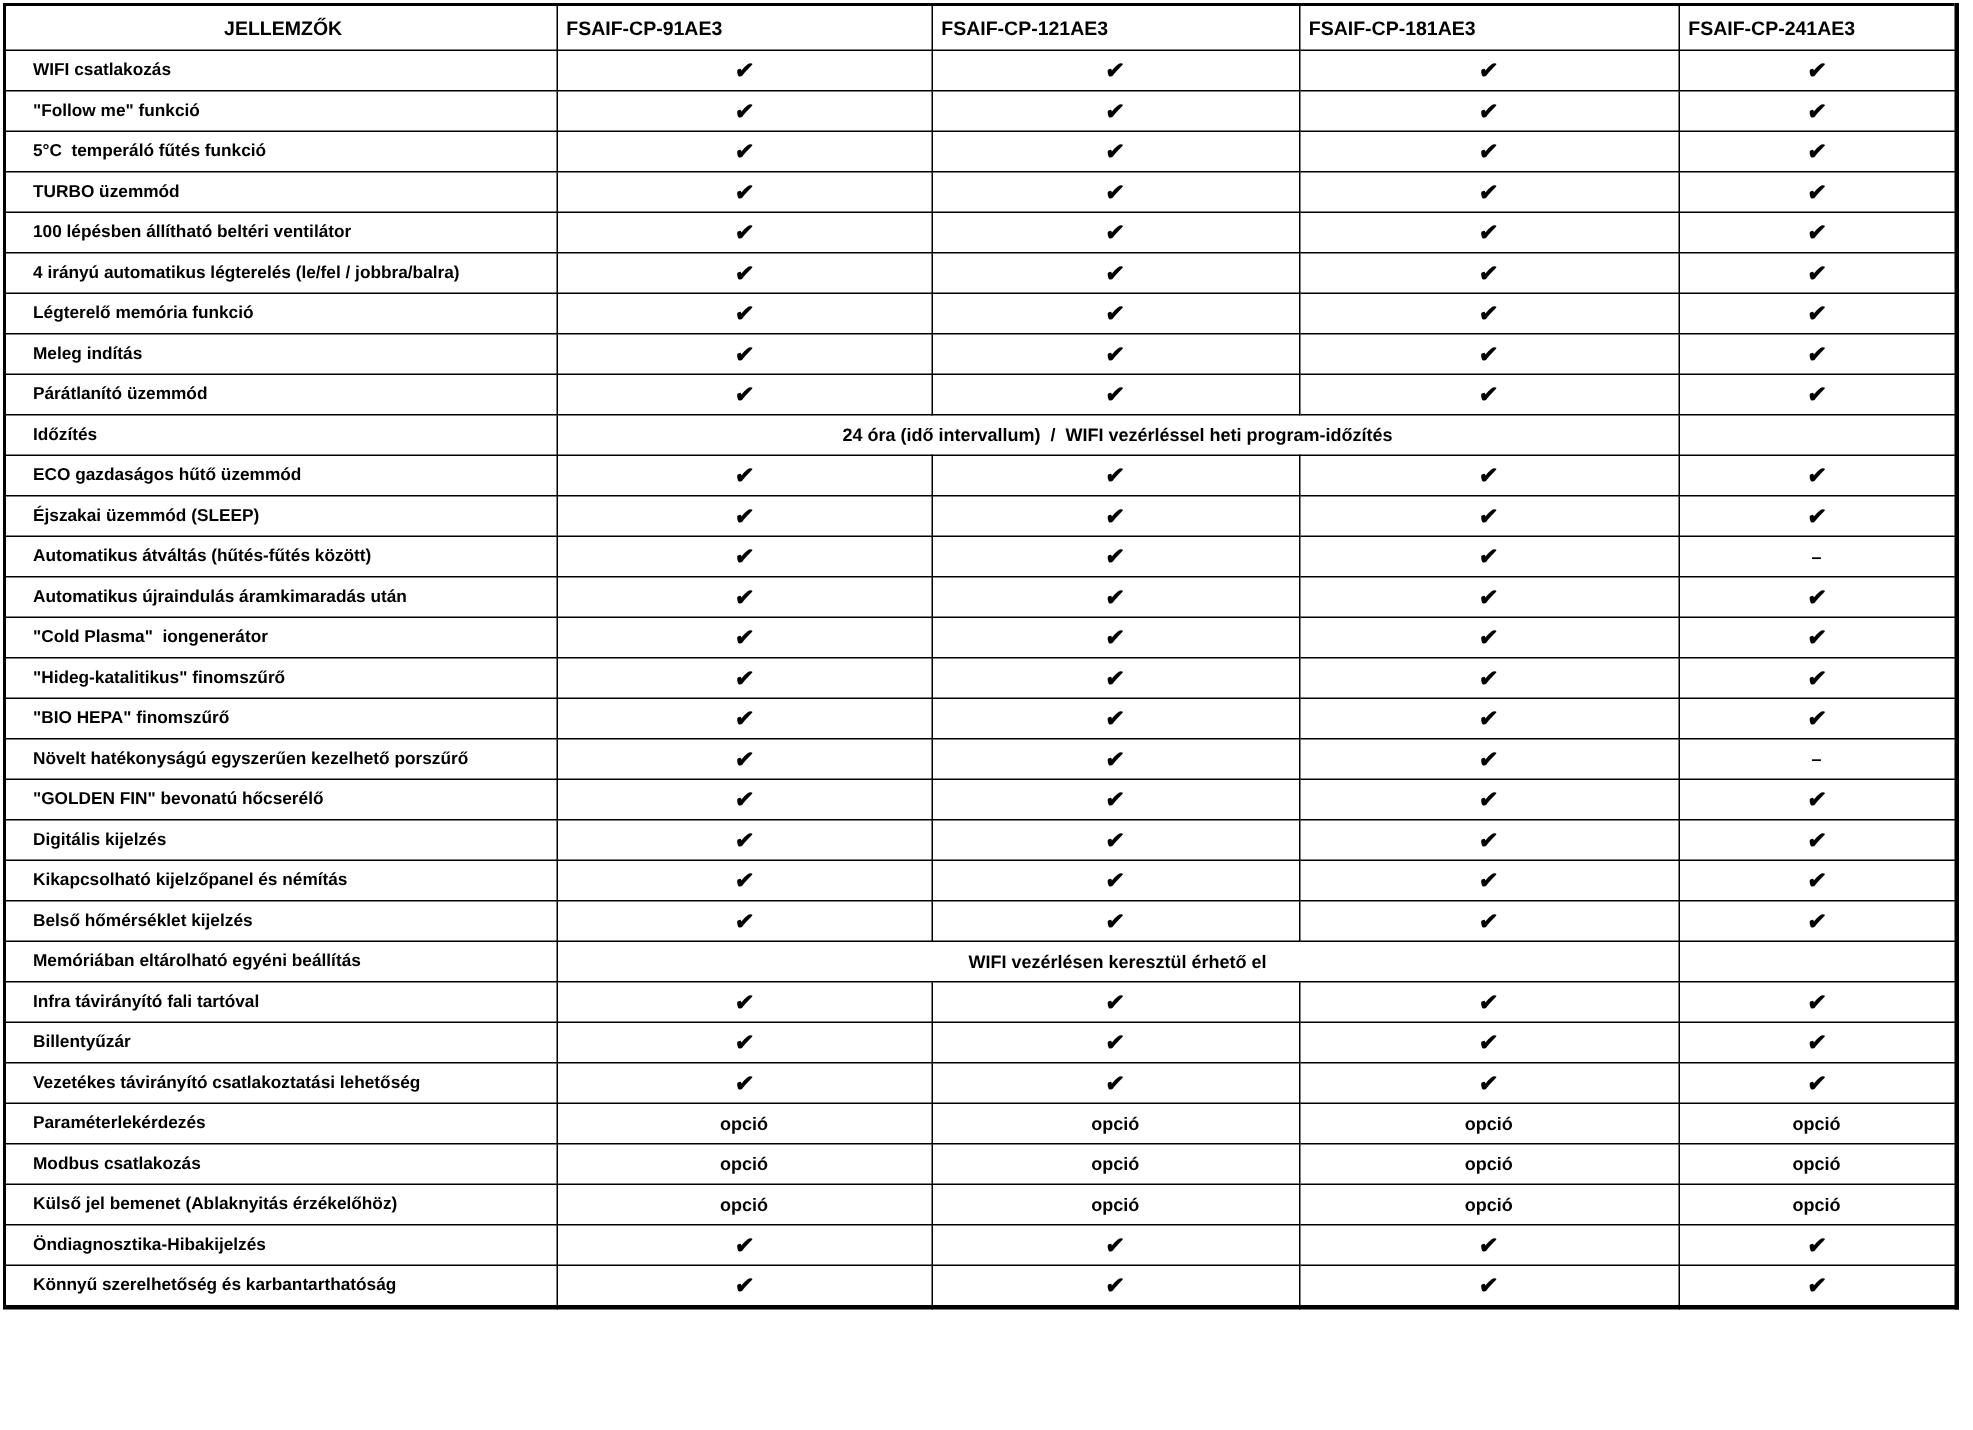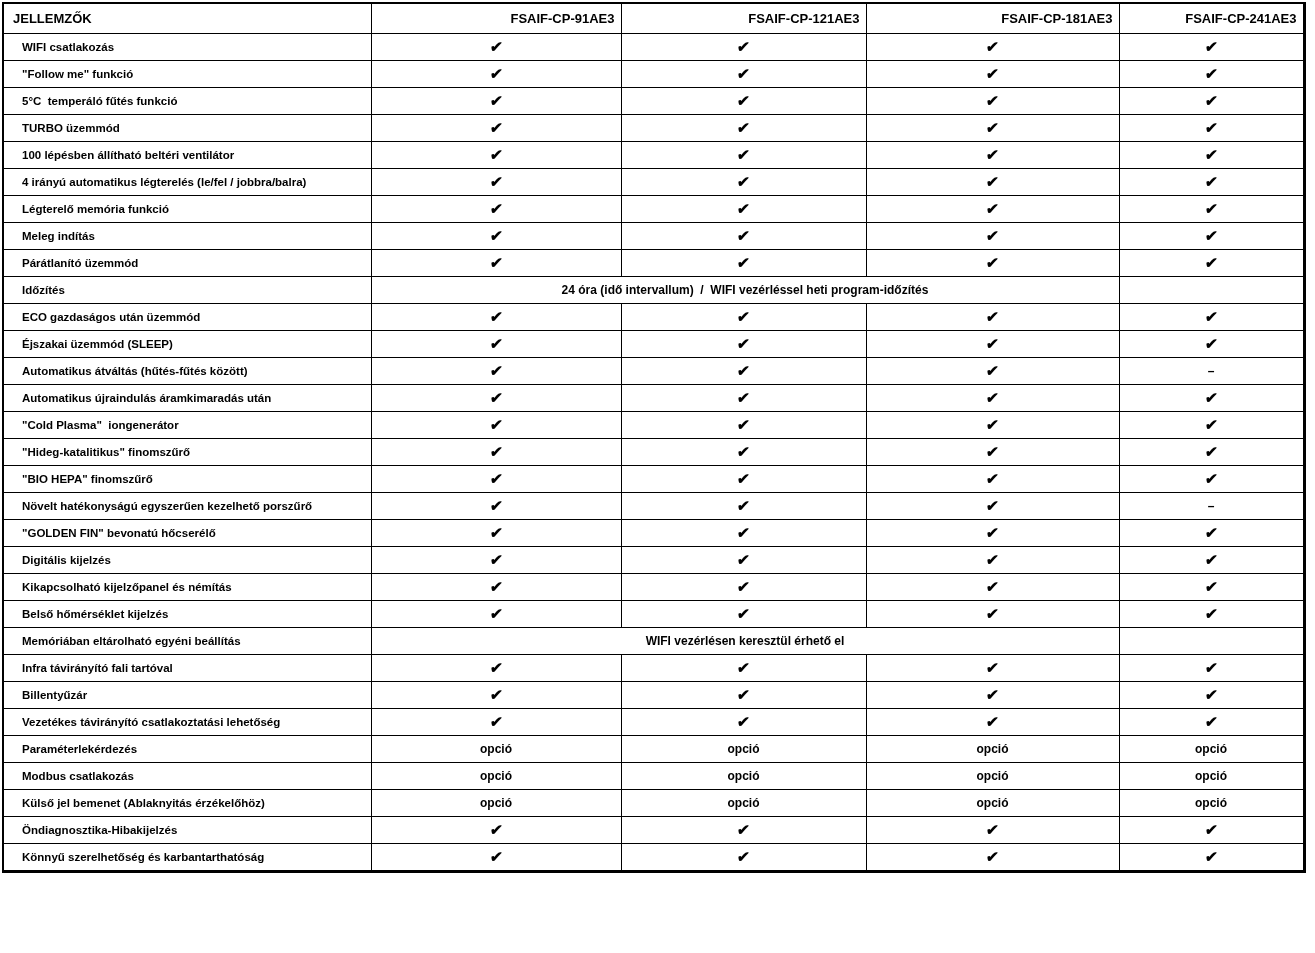--- a/index.html
+++ b/index.html
@@ -27,25 +27,25 @@
     border: 1px solid #000;
     padding: 0 6px;
     height: 26px;
     font-weight: bold;
     vertical-align: middle;
     overflow: hidden;
   }
   thead th {
     height: 29px;
     font-size: 13px;
-    text-align: right;
+    text-align: left;
     white-space: nowrap;
   }
   thead th.feat-head {
-    text-align: left;
+    text-align: center;
     padding-left: 9px;
   }
   tbody th.feat {
     font-size: 11.5px;
     text-align: left;
     padding-left: 18px;
     white-space: pre;
   }
   tbody td {
     text-align: center;
@@ -146,21 +146,21 @@
           <td><span class="check">✔</span></td>
           <td><span class="check">✔</span></td>
           <td><span class="check">✔</span></td>
         </tr>
         <tr>
           <th class="feat">Időzítés</th>
           <td colspan="3" class="span-cell">24 óra (idő intervallum)  /  WIFI vezérléssel heti program-időzítés</td>
           <td></td>
         </tr>
         <tr>
-          <th class="feat">ECO gazdaságos után üzemmód</th>
+          <th class="feat">ECO gazdaságos hűtő üzemmód</th>
           <td><span class="check">✔</span></td>
           <td><span class="check">✔</span></td>
           <td><span class="check">✔</span></td>
           <td><span class="check">✔</span></td>
         </tr>
         <tr>
           <th class="feat">Éjszakai üzemmód (SLEEP)</th>
           <td><span class="check">✔</span></td>
           <td><span class="check">✔</span></td>
           <td><span class="check">✔</span></td>

